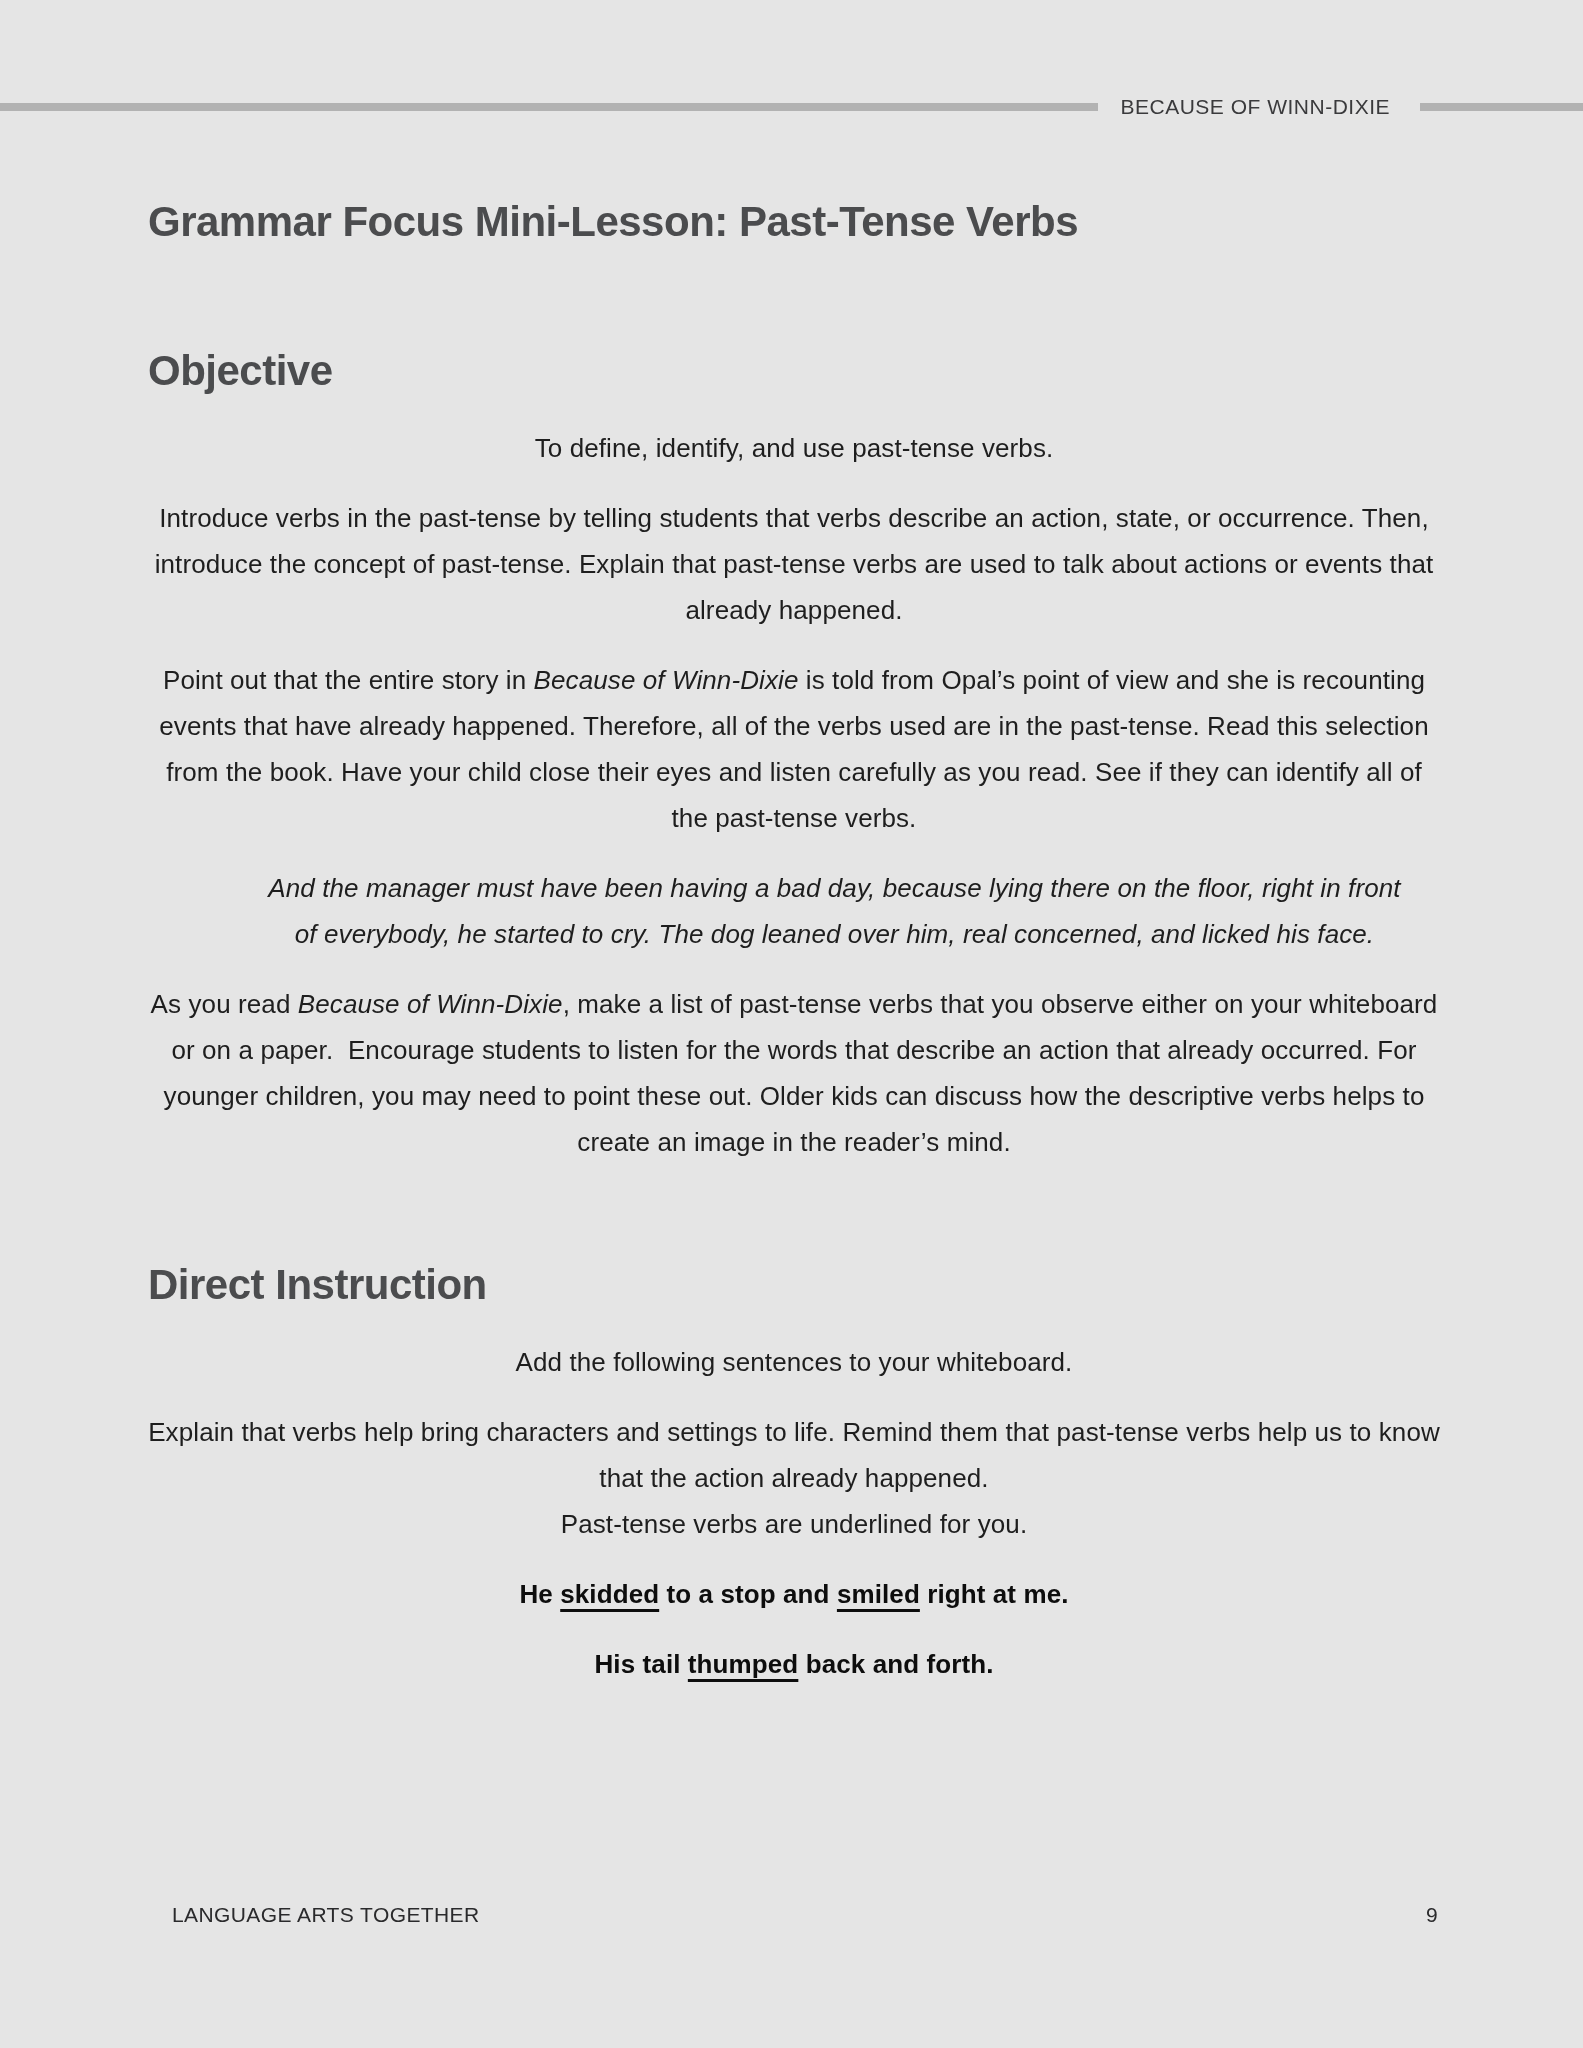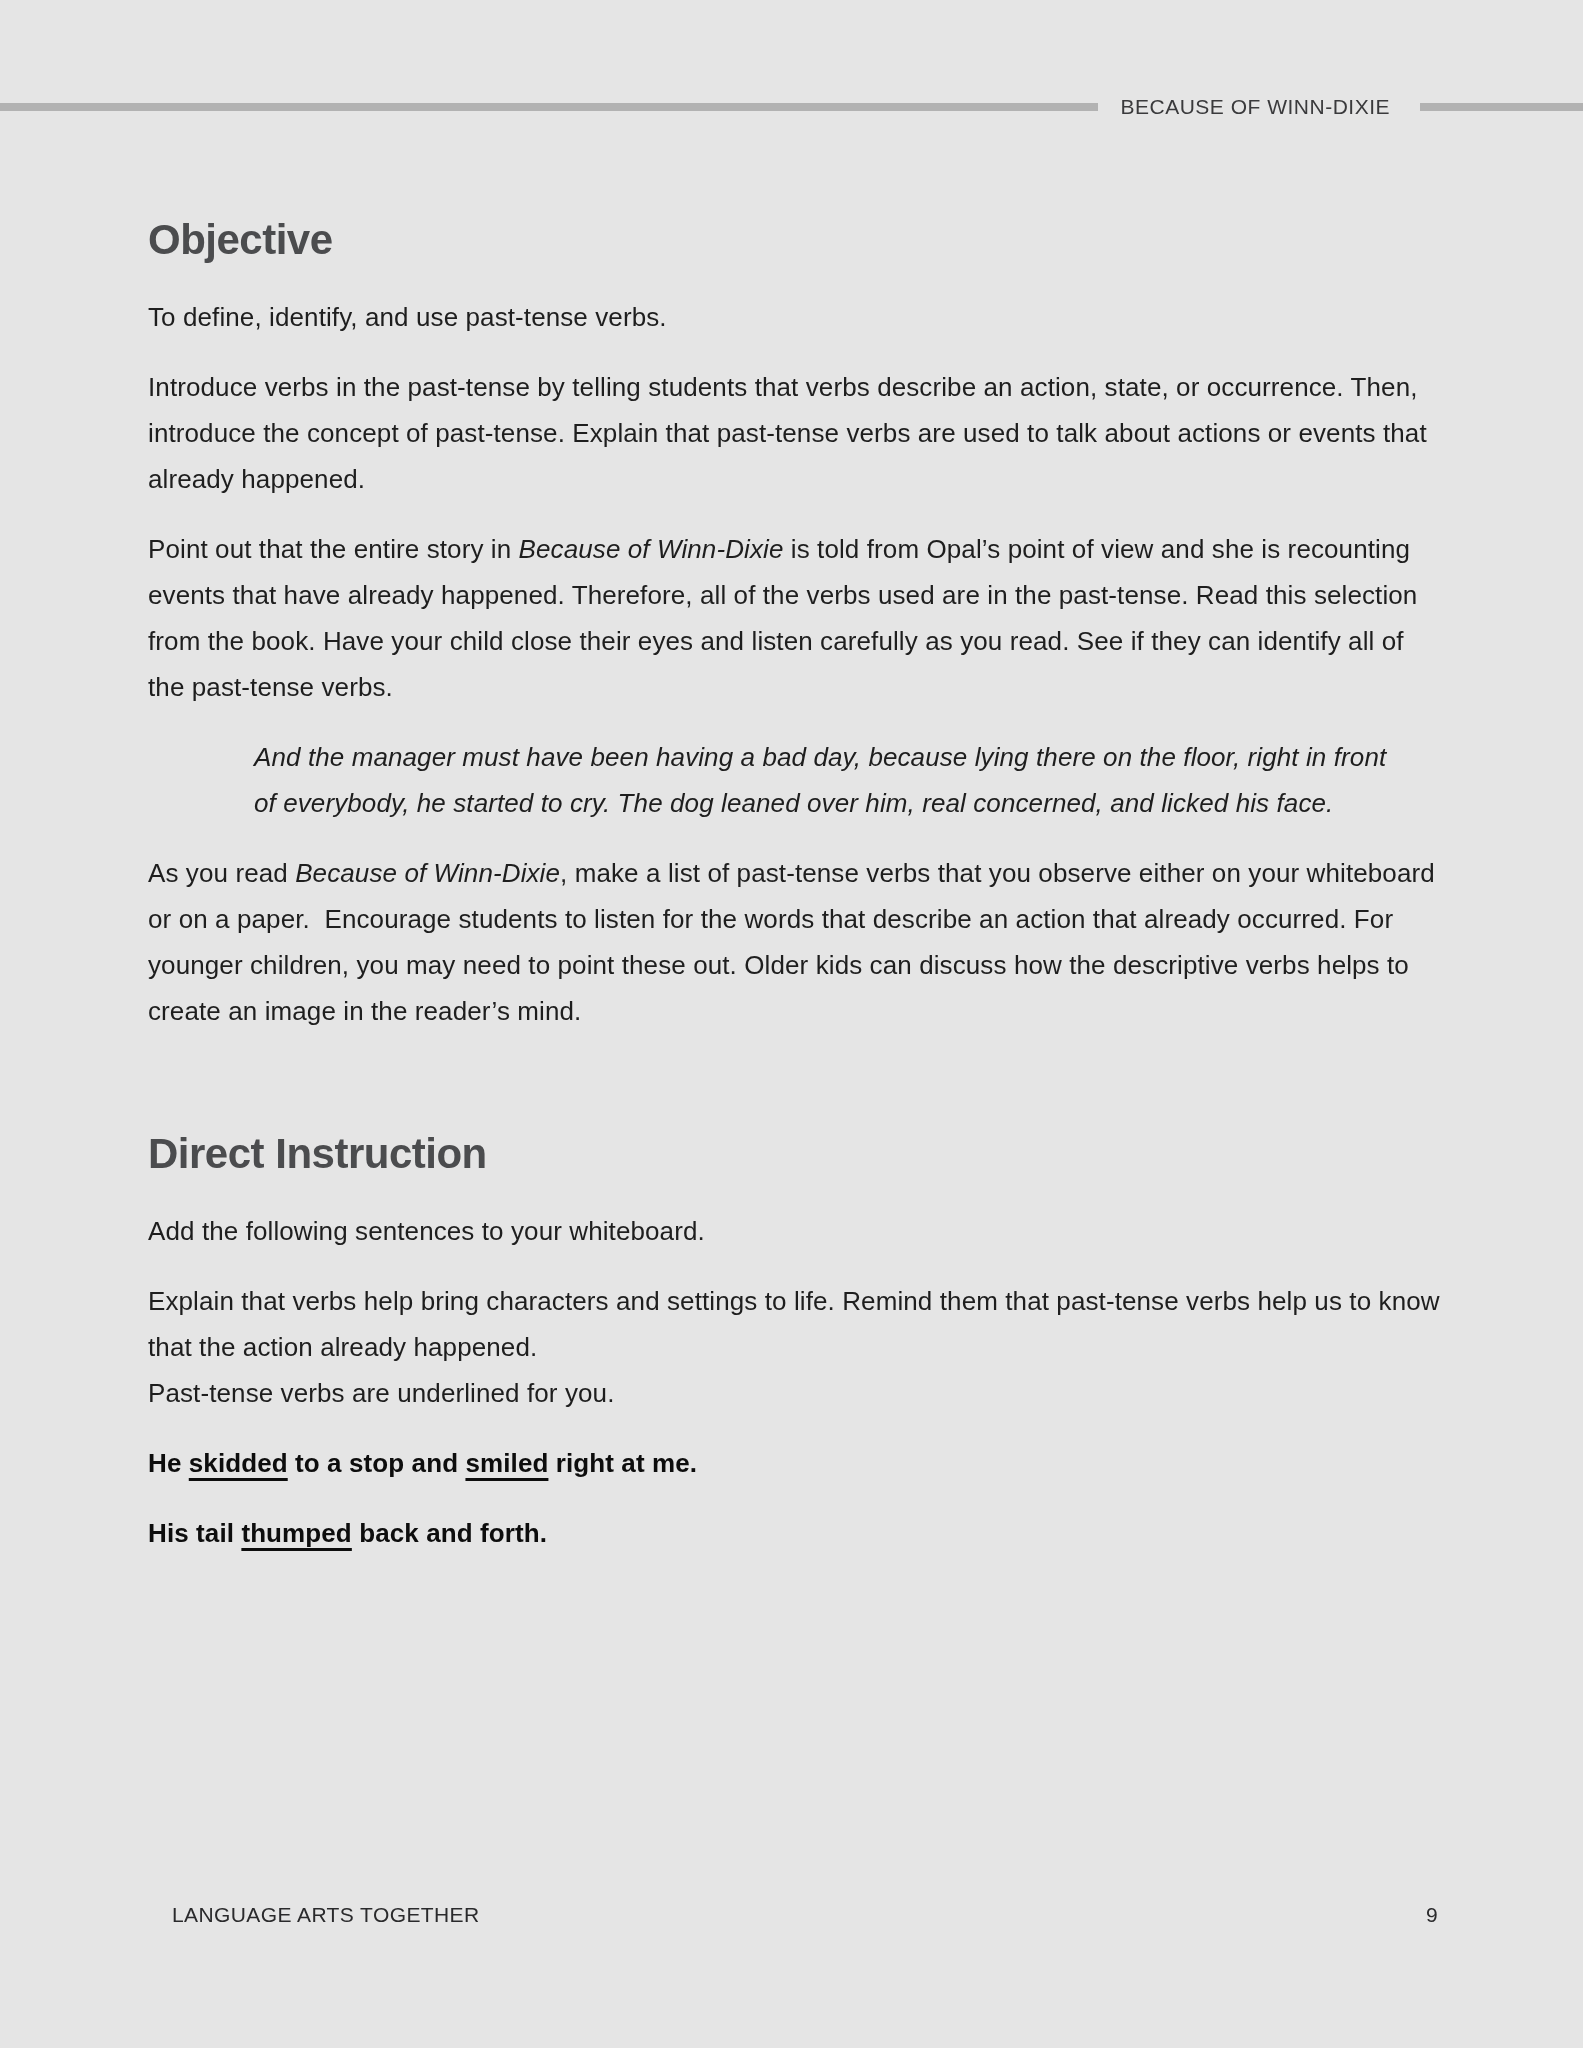--- a/index.html
+++ b/index.html
@@ -62,20 +62,21 @@
     letter-spacing: -0.5px;
     color: #4b4c4e;
   }
   p.paragraph {
     margin: 24px 0;
     font-size: 26px;
     line-height: 46px;
     color: #1e1e1e;
     letter-spacing: 0.1px;
     white-space: pre-wrap;
+    text-align: center;
   }
   p.quote {
     margin: 24px 25px 24px 106px;
     font-style: italic;
   }
   p.example {
     color: #0d0d0d;
   }
   .seg-italic { font-style: italic; }
   .seg-bold { font-weight: 700; }
@@ -106,20 +107,21 @@
 
 <div class="page">
 
   <div class="running-header">
     <div class="rule rule-left"></div>
     <div class="running-title">BECAUSE OF WINN-DIXIE</div>
     <div class="rule rule-right"></div>
   </div>
 
   <div class="content">
+    <h1 class="doc-title">Grammar Focus Mini-Lesson: Past-Tense Verbs</h1>
     <div id="sections-root">
         <section>
           <h2 class="section-heading">Objective</h2>
           <p class="paragraph"><span>To define, identify, and use past-tense verbs.</span></p>
         </section>
         <section>
           <p class="paragraph"><span>Introduce verbs in the past-tense by telling students that verbs describe an action, state, or occurrence. Then, introduce the concept of past-tense. Explain that past-tense verbs are used to talk about actions or events that already happened.</span></p>
           <p class="paragraph"><span>Point out that the entire story in </span><span class="seg-italic">Because of Winn-Dixie</span><span> is told from Opal’s point of view and she is recounting events that have already happened. Therefore, all of the verbs used are in the past-tense. Read this selection from the book. Have your child close their eyes and listen carefully as you read. See if they can identify all of the past-tense verbs.</span></p>
           <p class="paragraph quote"><span>And the manager must have been having a bad day, because lying there on the floor, right in front of everybody, he started to cry. The dog leaned over him, real concerned, and licked his face.</span></p>
           <p class="paragraph"><span>As you read </span><span class="seg-italic">Because of Winn-Dixie</span><span>, make a list of past-tense verbs that you observe either on your whiteboard or on a paper.  Encourage students to listen for the words that describe an action that already occurred. For younger children, you may need to point these out. Older kids can discuss how the descriptive verbs helps to create an image in the reader’s mind.</span></p>

